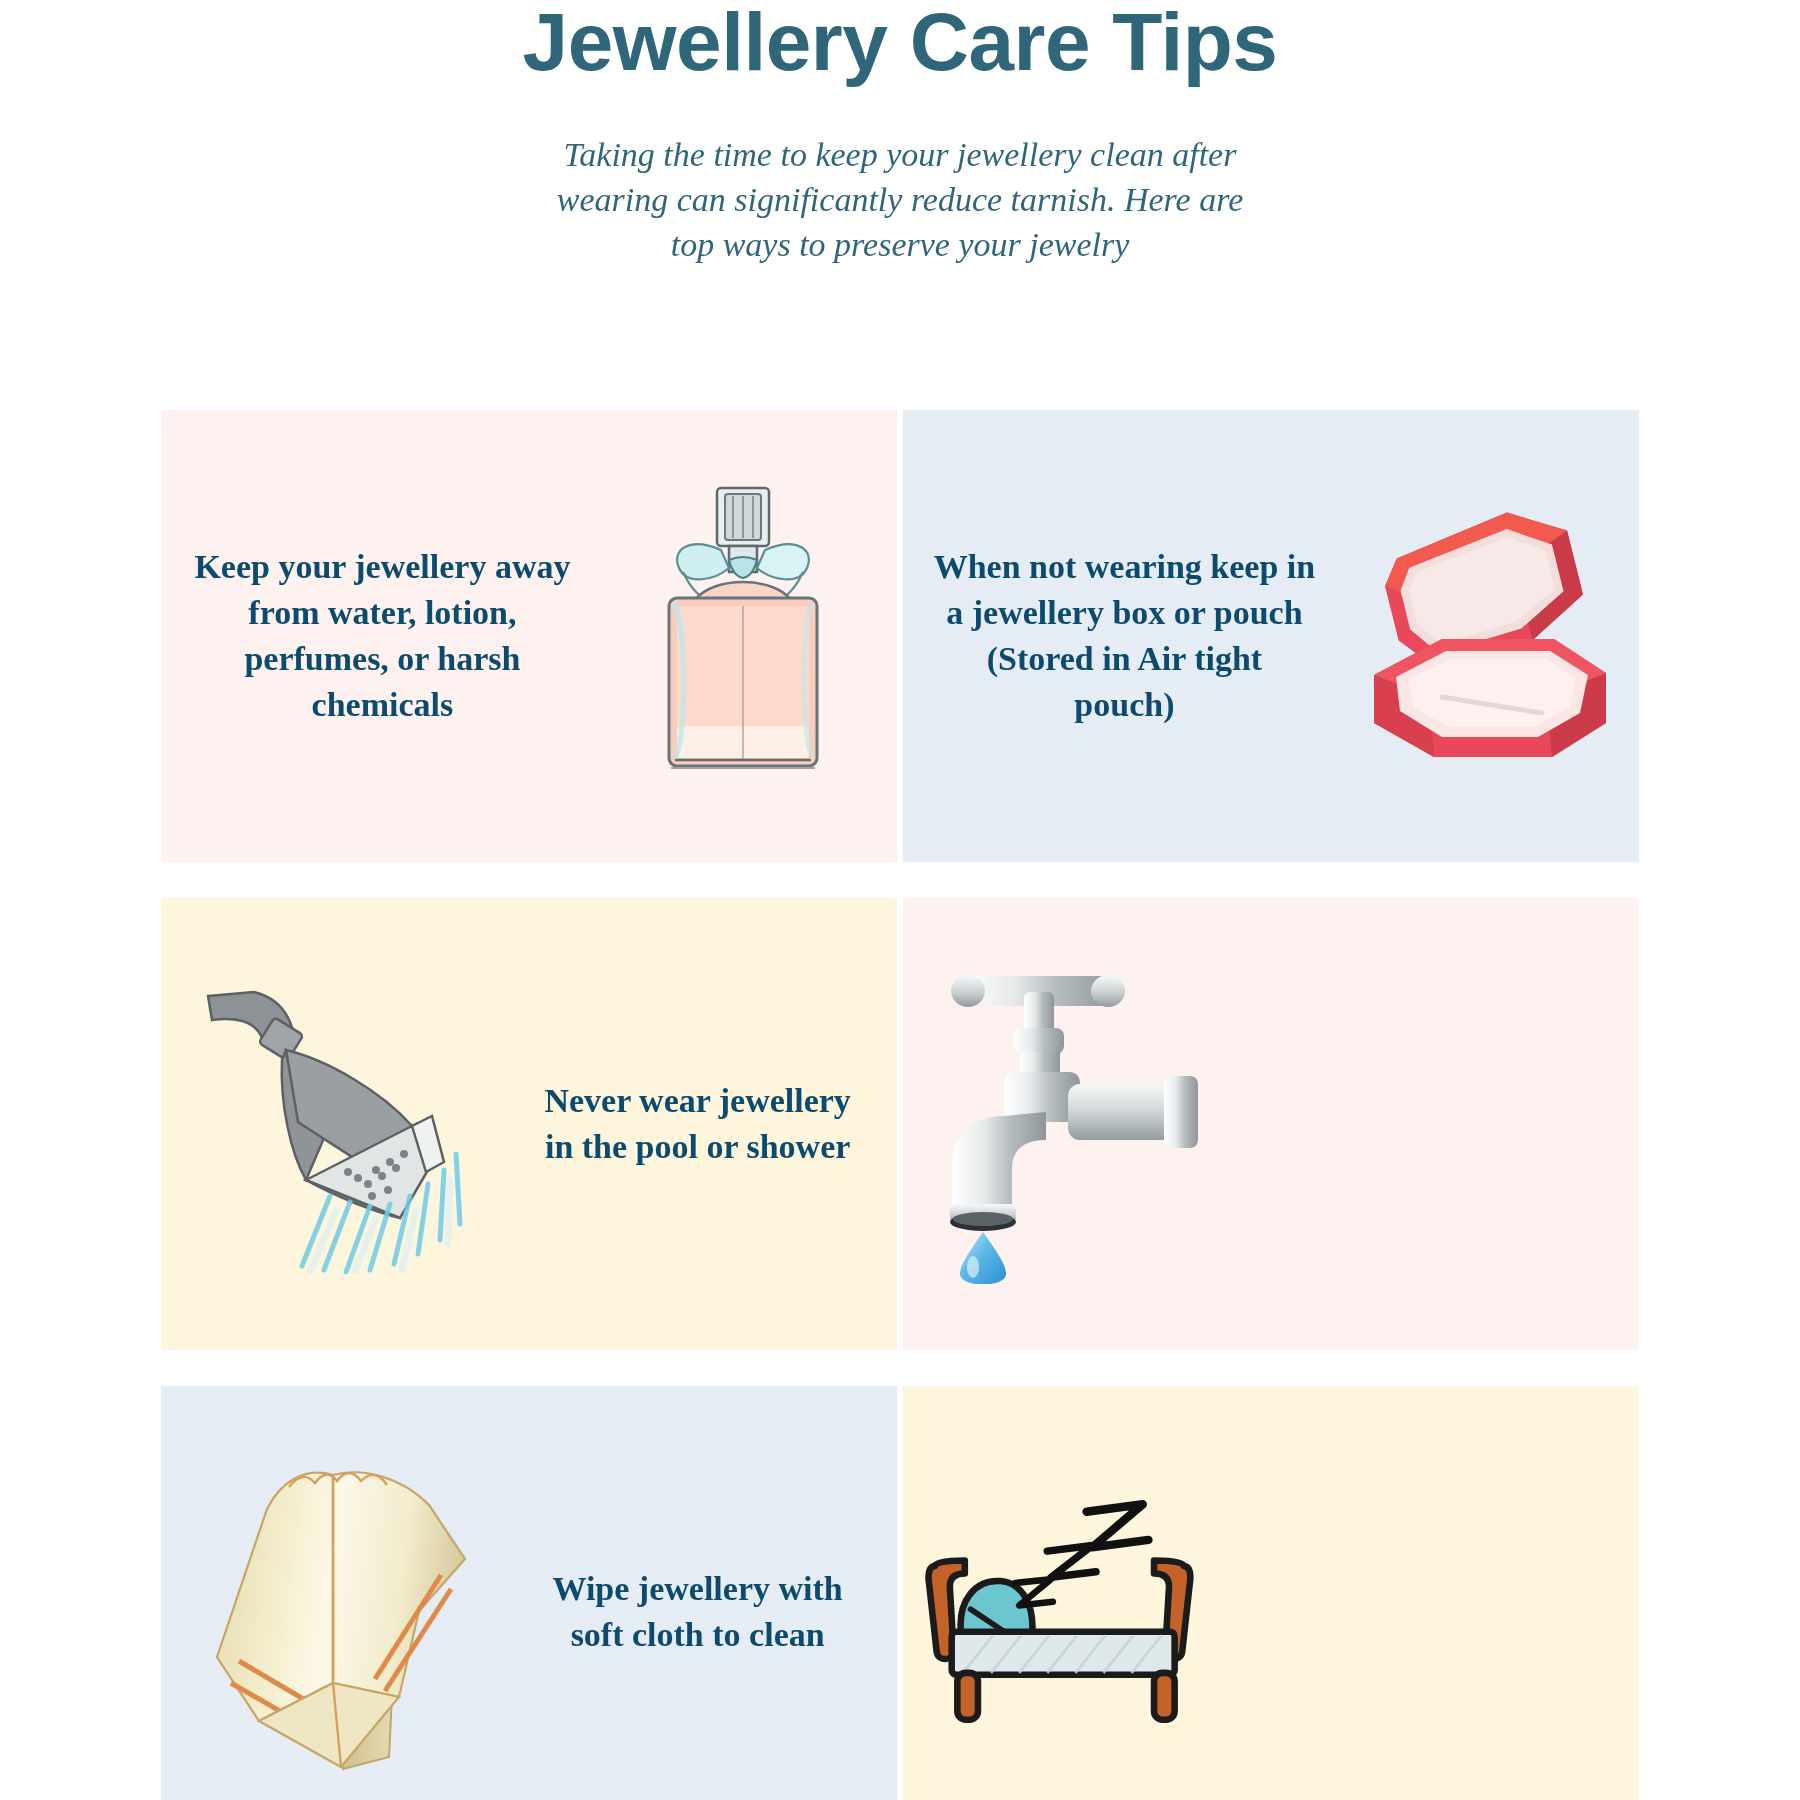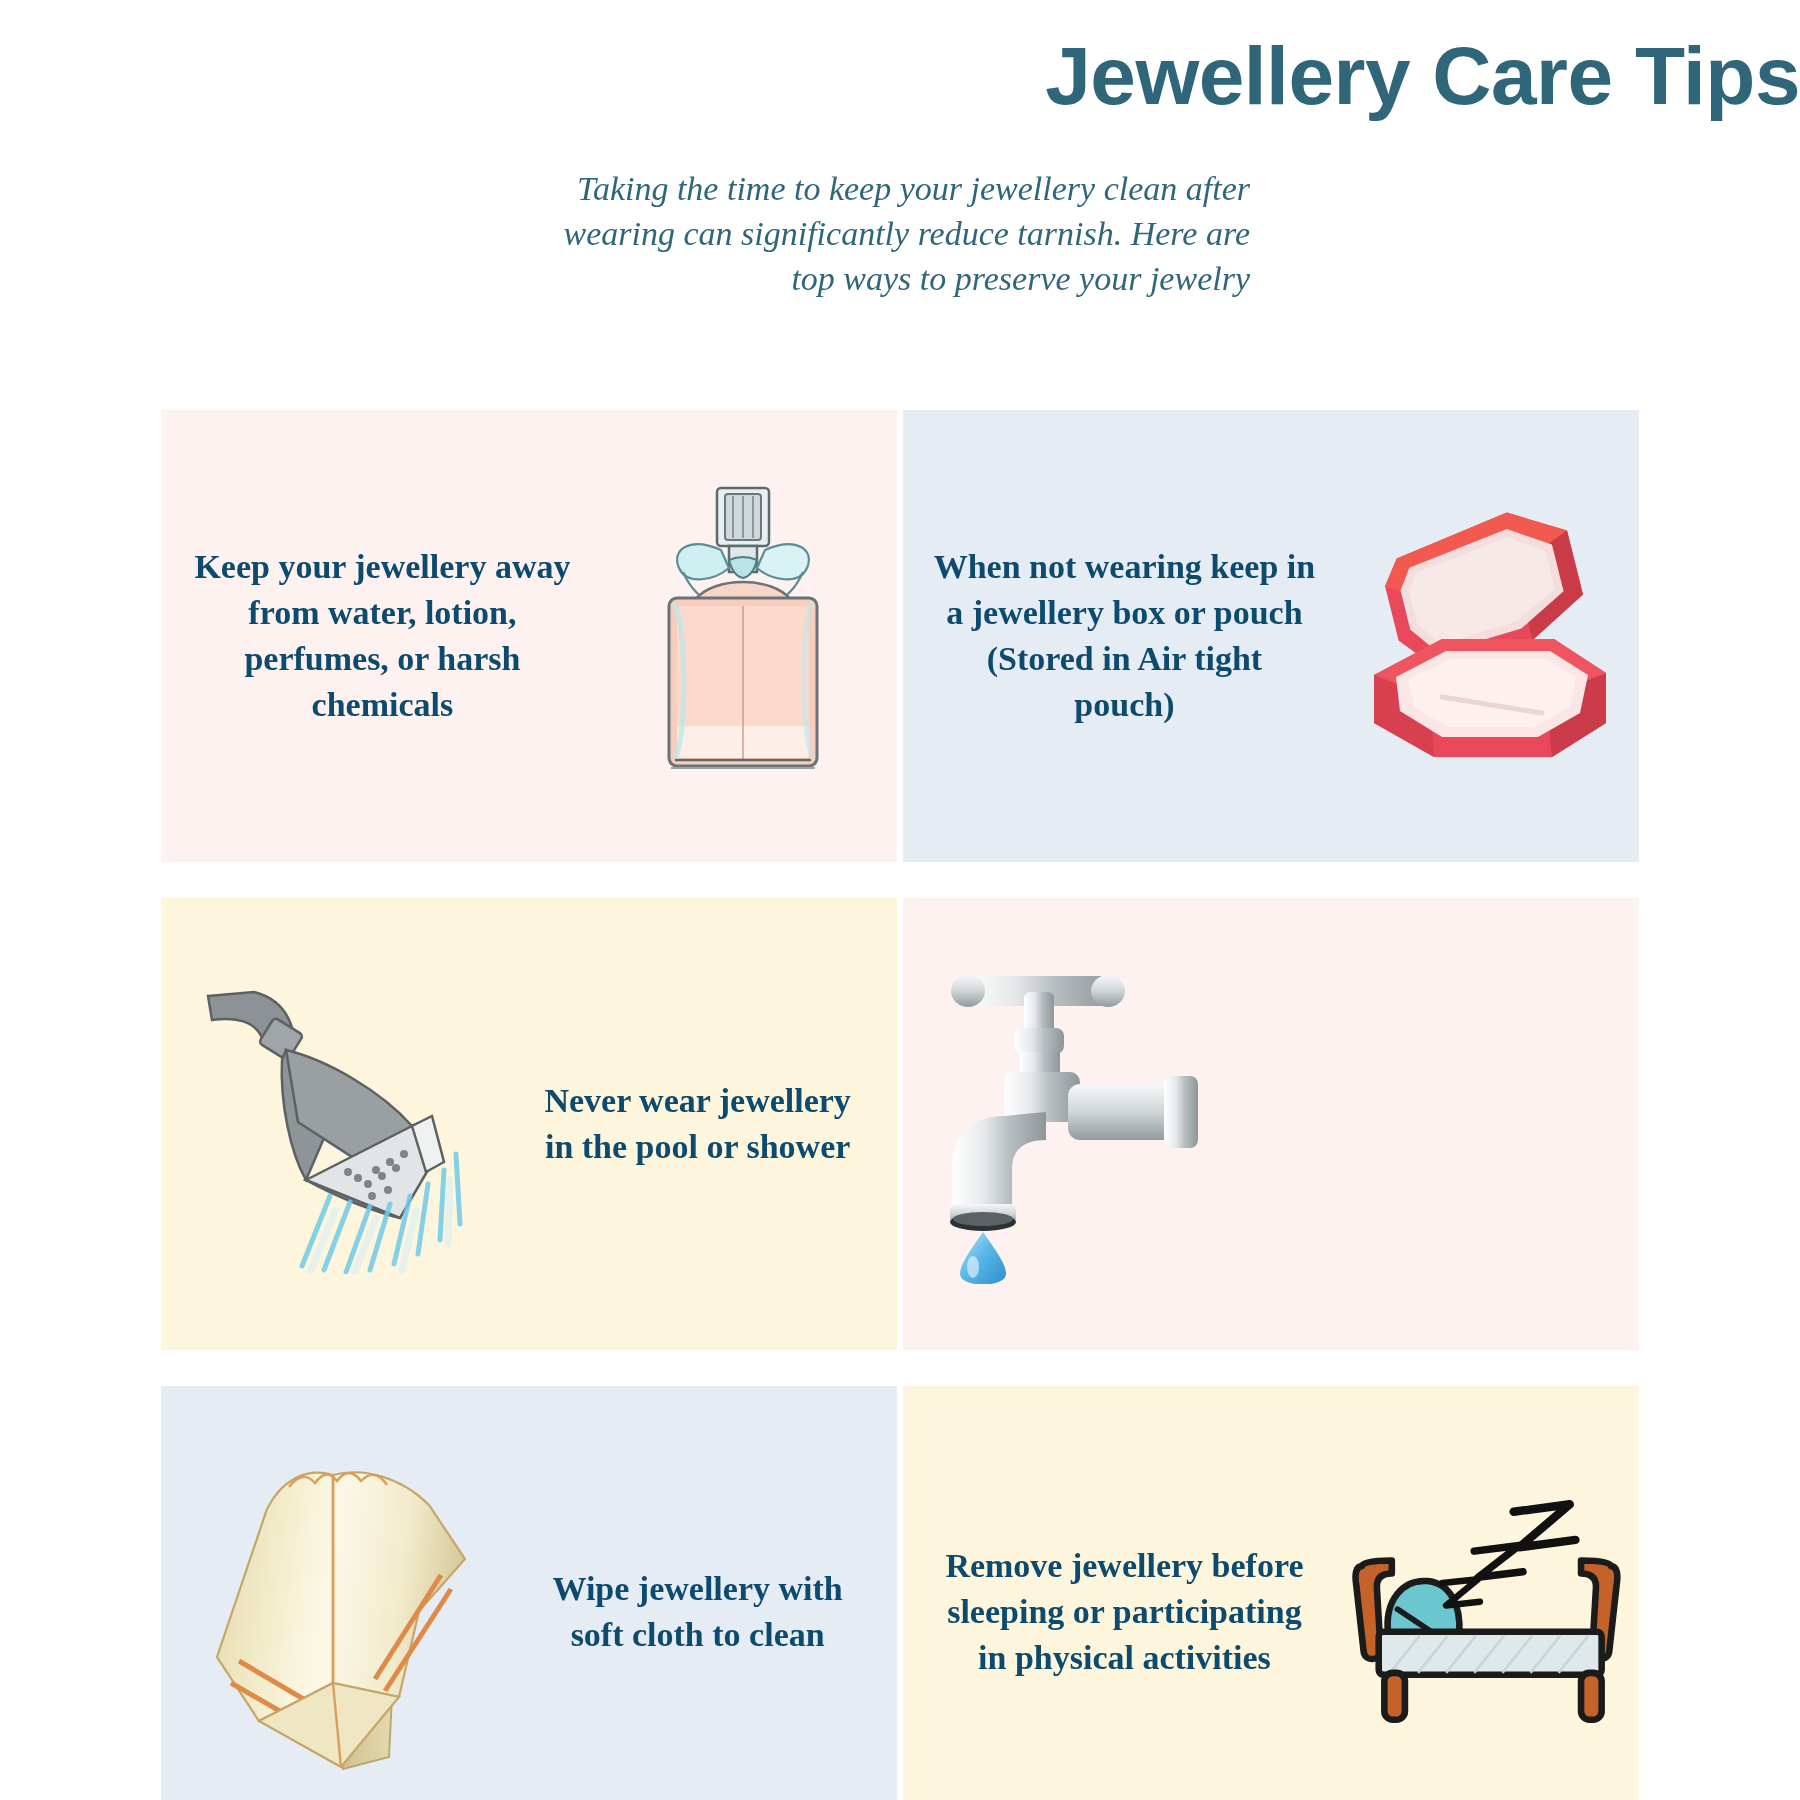--- a/index.html
+++ b/index.html
@@ -11,22 +11,21 @@
     width: 1800px;
     height: 1800px;
     font-family: "Liberation Serif", "DejaVu Serif", serif;
     overflow: hidden;
     position: relative;
   }
 
   
   .header {
     width: 100%;
-    text-align: right;
-    padding-top: 34px;
+    text-align: center;
     box-sizing: border-box;
   }
   .page-title {
     font-family: "Liberation Sans", "DejaVu Sans", sans-serif;
     font-weight: bold;
     font-size: 82px;
     line-height: 1.02;
     color: #2f6679;
     letter-spacing: -0.5px;
     margin: 0;
@@ -302,21 +301,20 @@
         <path d="M46 214 L124 260" stroke="#e08a4a" stroke-width="5" fill="none"></path>
         <path d="M38 236 L118 282" stroke="#e08a4a" stroke-width="5" fill="none"></path>
 
         <path d="M66 274 L140 236 L206 250 L148 320 Z" fill="#efe7c4" stroke="#c6a667" stroke-width="2.2"></path>
         <path d="M140 236 L148 320" stroke="#d99f5a" stroke-width="2.4" fill="none"></path>
       </svg>
     </div>
   </div>
 
   <div class="card c6 bg-cream text-left">
-    <div class="card-text">Remove jewellery before sleeping or participating in physical activities</div>
     <div class="card-art">
       <svg width="330" height="250" viewBox="0 0 330 250">
 
         <path d="M34 76 C 28 76, 26 84, 28 96 L36 168 C 38 178, 54 178, 54 166 L50 98 C 50 88, 56 84, 66 84 L66 70 C 46 70, 34 72, 34 76 Z" fill="#c4622a" stroke="#1b1b1b" stroke-width="7" stroke-linejoin="round"></path>
 
         <path d="M300 76 C 306 76, 308 84, 306 96 L298 168 C 296 178, 280 178, 280 166 L284 98 C 284 88, 278 84, 268 84 L268 70 C 288 70, 300 72, 300 76 Z" fill="#c4622a" stroke="#1b1b1b" stroke-width="7" stroke-linejoin="round"></path>
 
         <path d="M62 148 C 58 112, 78 90, 104 92 C 128 94, 140 118, 138 148 Z" fill="#6cc6d0" stroke="#1b1b1b" stroke-width="7" stroke-linejoin="round"></path>
         <line x1="72" y1="122" x2="114" y2="150" stroke="#1b1b1b" stroke-width="6" stroke-linecap="round"></line>
 

